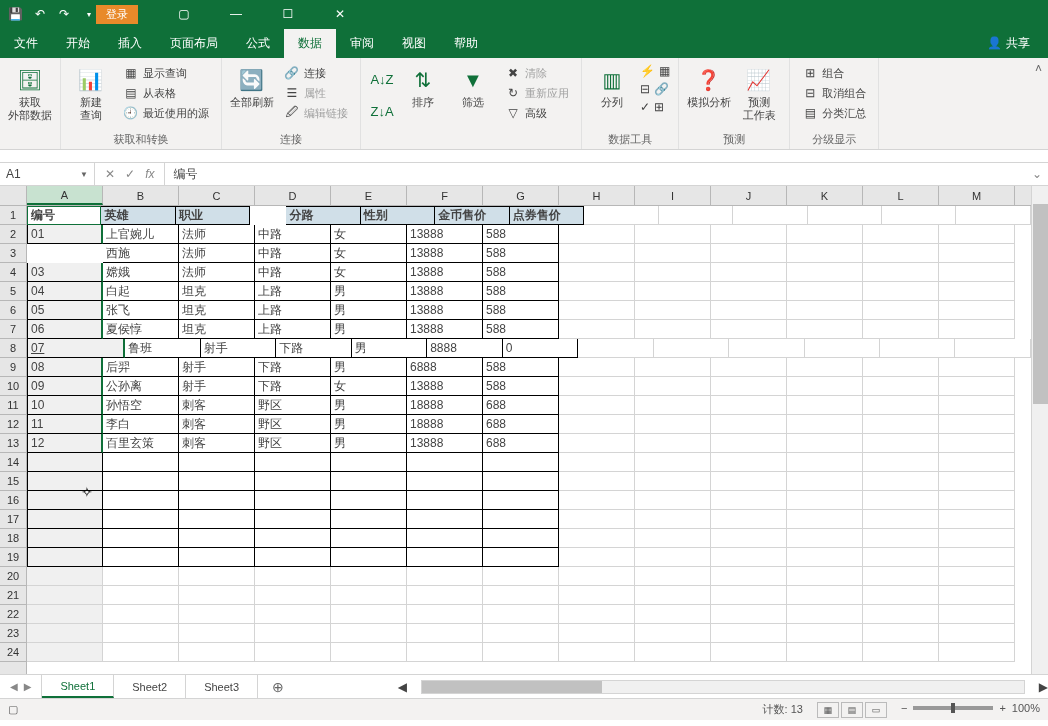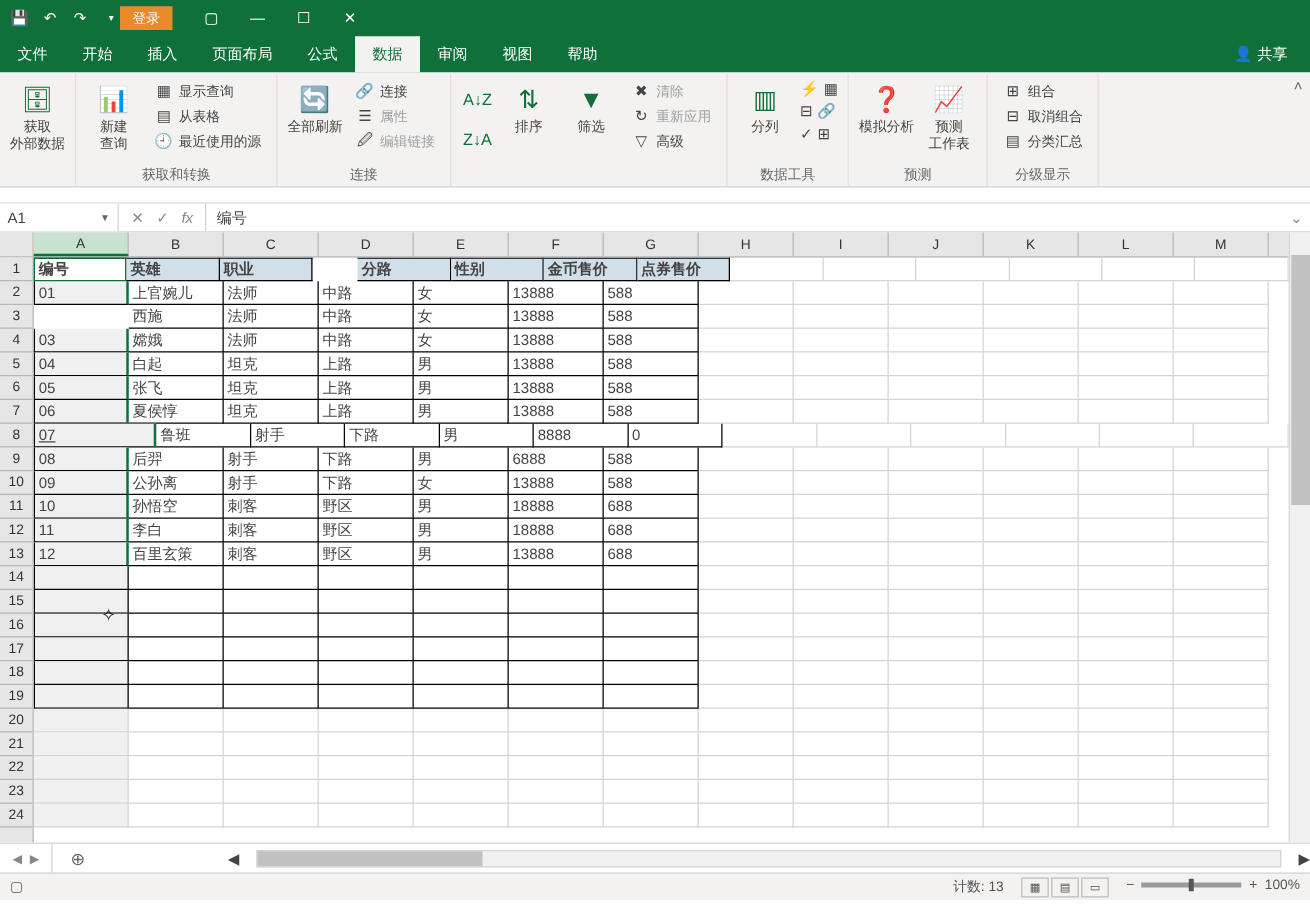--- a/index.html
+++ b/index.html
@@ -1,21 +1,21 @@
 <!DOCTYPE html>
 <html><head>
 <meta charset="utf-8">
 <style>
 * { margin:0; padding:0; box-sizing:border-box; font-family:"Microsoft YaHei","Segoe UI",sans-serif; }
 body { width:1048px; height:726px; overflow:hidden; background:#fff; font-size:12px; color:#444; }
 .titlebar { height:28px; background:#0f7039; display:flex; align-items:center; color:#fff; }
 .qat { display:flex; align-items:center; gap:8px; padding-left:8px; }
 .qat-btn { width:16px; height:16px; display:flex; align-items:center; justify-content:center; font-size:12px; }
 .title { flex:1; text-align:center; font-size:12px; }
-.win-controls { display:flex; align-items:center; gap:1px; padding-right:8px; }
+.win-controls { display:flex; align-items:center; gap:16px; padding-right:8px; }
 .login-btn { background:#e88a2a; color:#fff; padding:2px 10px; font-size:11px; margin-right:12px; }
 .win-btn { width:36px; height:20px; display:flex; align-items:center; justify-content:center; font-size:12px; }
 .tabs { height:30px; background:#0f7039; display:flex; align-items:flex-end; color:#fff; }
 .tab { padding:6px 14px; font-size:12px; cursor:pointer; }
 .tab.active { background:#f3f2f1; color:#0f7039; }
 .share { margin-left:auto; padding:6px 18px; font-size:12px; }
 .ribbon { height:92px; background:#f3f2f1; border-bottom:1px solid #d4d4d4; display:flex; }
 .rgroup { border-right:1px solid #e1e1e1; display:flex; flex-direction:column; padding:2px 8px 0; }
 .rgroup-body { flex:1; display:flex; align-items:flex-start; gap:6px; padding-top:4px; }
 .rgroup-label { text-align:center; font-size:11px; color:#666; padding:2px 0; }
@@ -670,20 +670,25 @@
       <div class="vthumb"></div>
     </div>
   <div class="cursor-cross">✧</div>
 </div>
 
 <div class="sheet-tabs">
   <div class="tab-nav">
     <span>◀</span>
     <span>▶</span>
   </div>
+  <div id="sheets-host" style="display:flex;">
+      <div class="sheet-tab active">Sheet1</div>
+      <div class="sheet-tab">Sheet2</div>
+      <div class="sheet-tab">Sheet3</div>
+    </div>
   <div class="add-sheet">⊕</div>
   <div class="hscroll">
     <span>◀</span>
     <div class="hscroll-track">
         <div class="hscroll-thumb"></div>
       </div>
     <span>▶</span>
   </div>
 </div>
 

